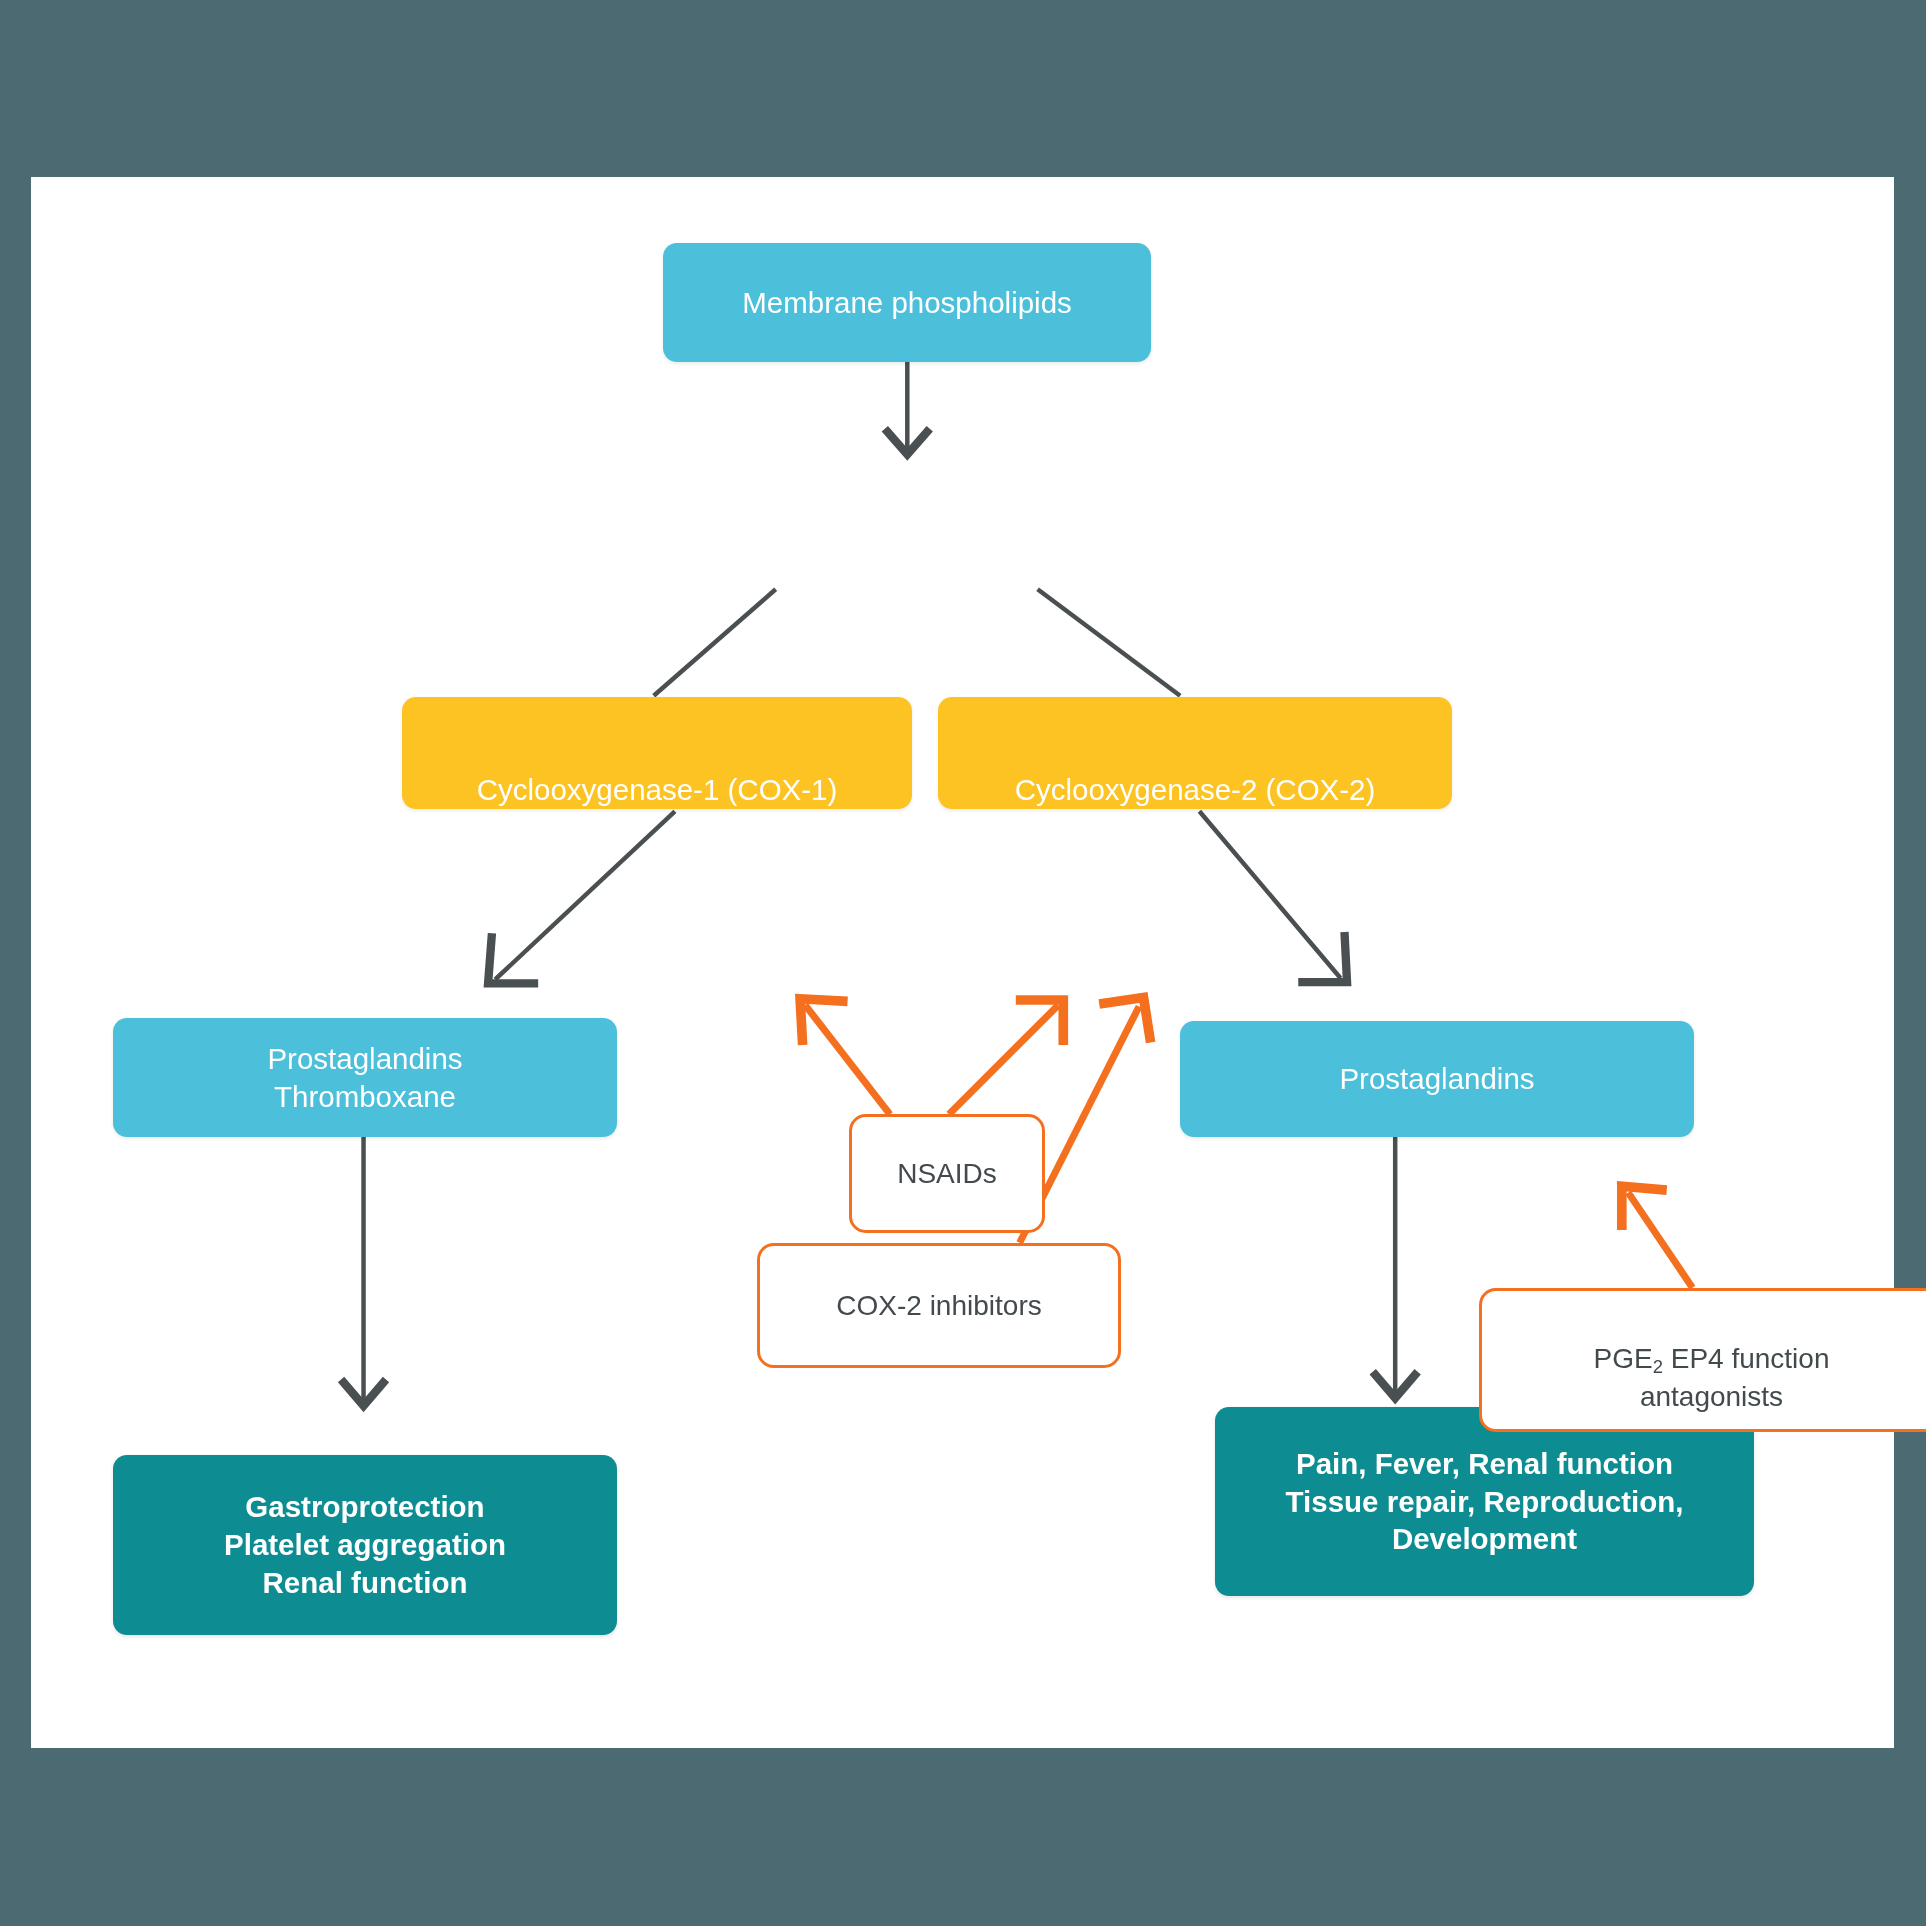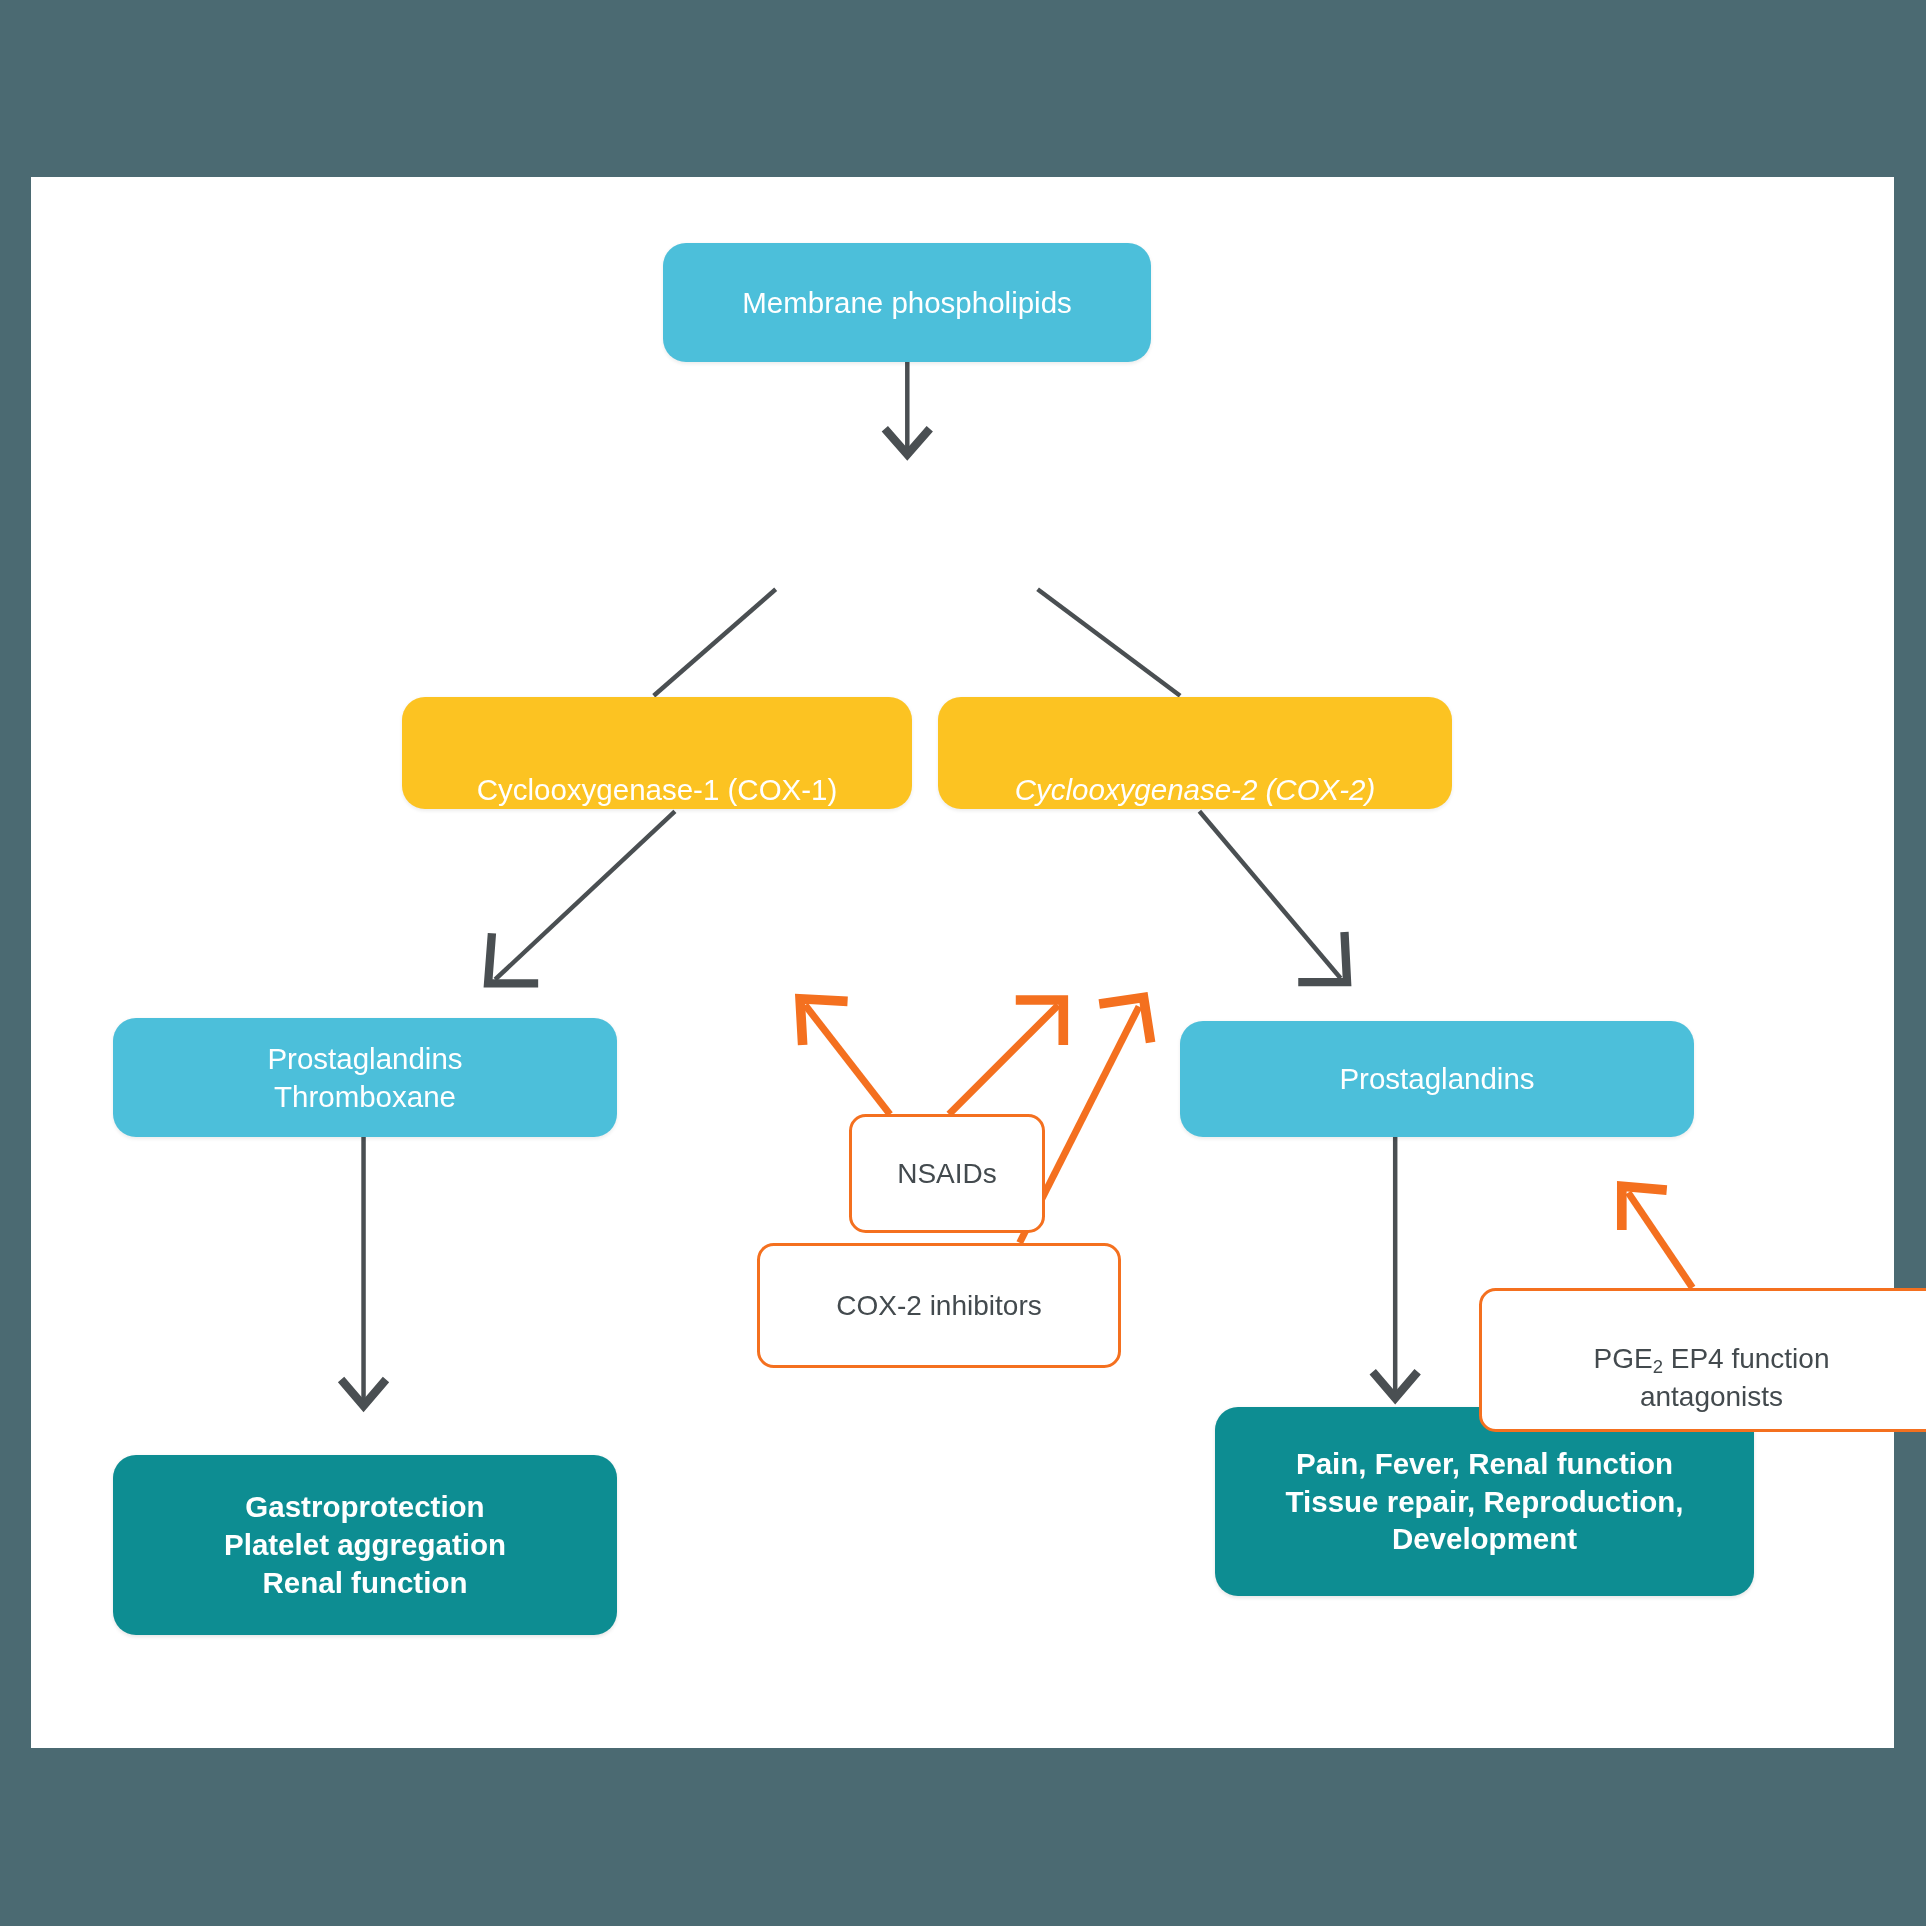--- a/index.html
+++ b/index.html
@@ -38,21 +38,21 @@
   }
 
   .node {
     position: absolute;
     box-sizing: border-box;
     display: flex;
     align-items: center;
     justify-content: center;
     text-align: center;
     line-height: 1.28;
-    border-radius: 23px;
+    border-radius: 14px;
   }
   .node .lines {
     width: 100%;
     padding: 0 11.6px;
     box-sizing: border-box;
     white-space: pre-line;
   }
 
   .node-blue {
     background: #4cbfda;
@@ -87,21 +87,21 @@
 
   sub {
     font-size: 0.66em;
     vertical-align: -0.28em;
   }
 
   
   #n-membrane   { left: 632px;  top: 66px;  width: 488px;  height: 119px; }
   #n-arachidon  { left: 690px; top: 299px;  width: 372px;  height: 112px; }
   #n-cox1       { left: 371px;  top: 520px;  width: 510px;  height: 112px; }
-  #n-cox2       { left: 907px; top: 520px;  width: 514px;  height: 112px; font-style: italic; }
+  #n-cox2       { left: 907px; top: 520px;  width: 514px;  height: 112px; }
   #n-pg-left    { left: 82px;  top: 841px; width: 504px;  height: 119px; }
   #n-pg-right   { left: 1149px; top: 844px; width: 514px;  height: 116px; }
   #n-out-left   { left: 82px;  top: 1239px; width: 504px;  height: 180px; margin-top: 39px; }
   #n-out-right  { left: 1184px; top: 1230px; width: 539px;  height: 189px; }
   #n-nsaids     { left: 818px; top: 937px; width: 196px;  height: 119px; }
   #n-coxinhib   { left: 726px; top: 1063px; width: 364px;  height: 125px;
                   top: 1066px; }
   #n-pge2       { left: 1448px; top: 1111px; width: 465px;  height: 144px; }
 </style>
 </head>

